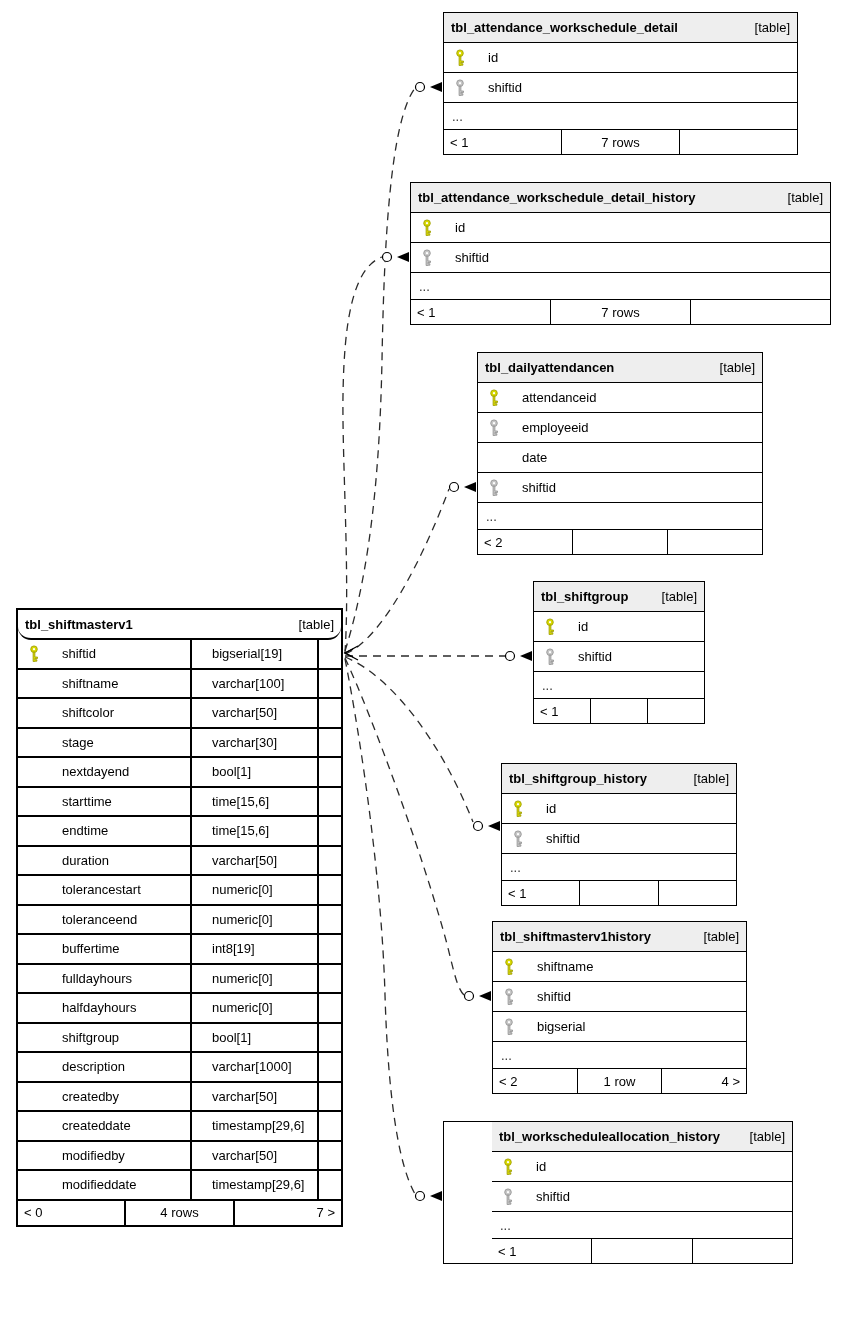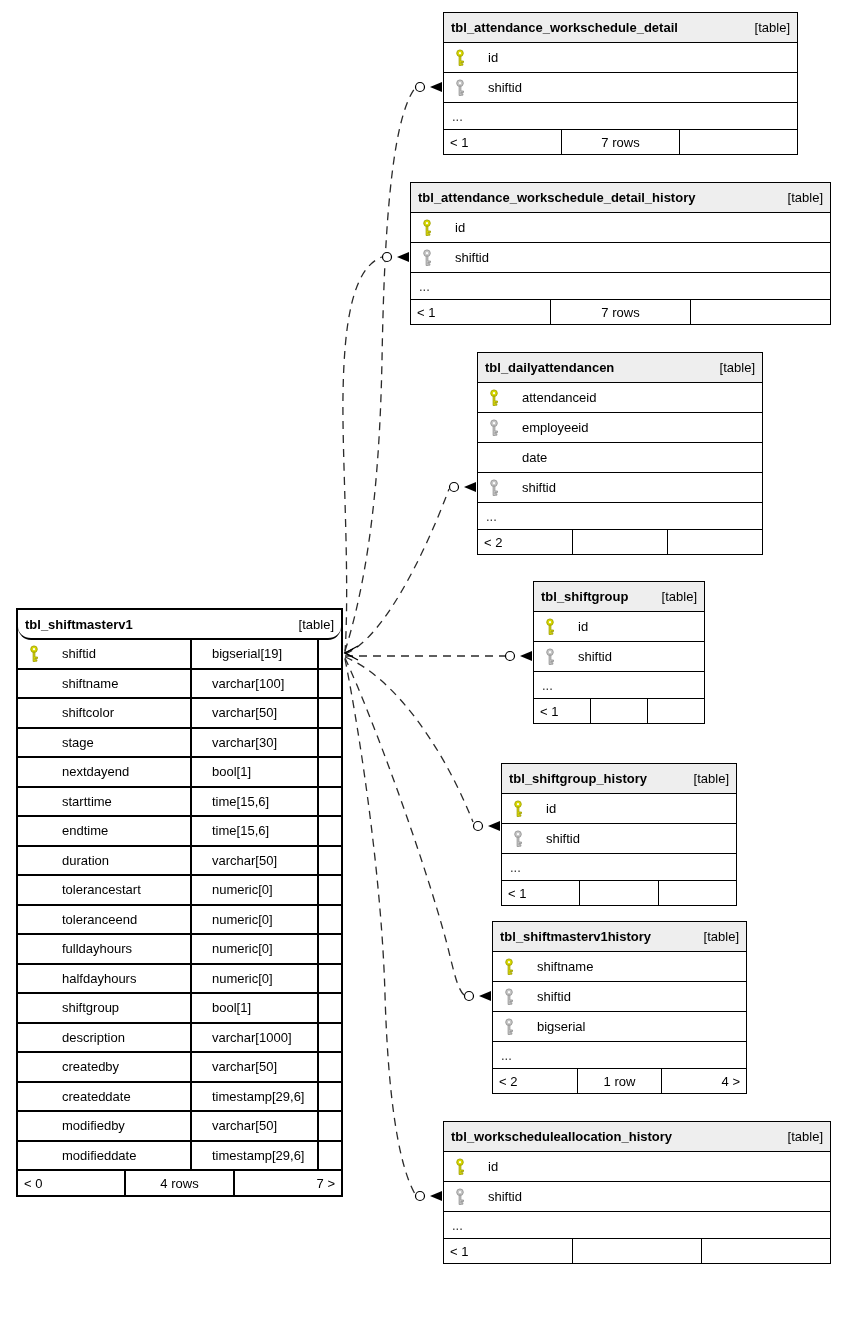--- a/index.html
+++ b/index.html
@@ -272,21 +272,21 @@
       <span>bigserial</span>
     </div>
   <div class="tdots">...</div>
   <div class="tfoot">
     <div class="fc">&lt; 2</div>
     <div class="fc c">1 row</div>
     <div class="fc r">4 &gt;</div>
   </div>
 </div>
 
-<div class="tbl" style="left:443px;top:1121px;width:388px;">
+<div class="tbl" style="left:443px;top:1121px;width:350px;padding-left:48px;">
   <div class="thead">
       <span>tbl_workscheduleallocation_history</span>
       <span class="badge">[table]</span>
     </div>
   <div class="trow">
       <svg class="ki pk" viewBox="0 0 12 17">
         <circle class="kf" cx="6" cy="4.2" r="3.3"></circle>
         <circle cx="6" cy="4.2" r="1.1" fill="#fff"></circle>
         <path class="kf" d="M5.1,7 h1.8 v5 h2.6 v1.5 h-2.6 v1.2 h2 v1.5 h-2 v0.3 h-1.8 z"></path>
       </svg>
@@ -394,20 +394,28 @@
       <div class="mname">
         <span class="kspace"></span>
         <span>toleranceend</span>
       </div>
       <div class="mtype">numeric[0]</div>
       <div class="mind"></div>
     </div>
   <div class="trow">
       <div class="mname">
         <span class="kspace"></span>
+        <span>buffertime</span>
+      </div>
+      <div class="mtype">int8[19]</div>
+      <div class="mind"></div>
+    </div>
+  <div class="trow">
+      <div class="mname">
+        <span class="kspace"></span>
         <span>fulldayhours</span>
       </div>
       <div class="mtype">numeric[0]</div>
       <div class="mind"></div>
     </div>
   <div class="trow">
       <div class="mname">
         <span class="kspace"></span>
         <span>halfdayhours</span>
       </div>

